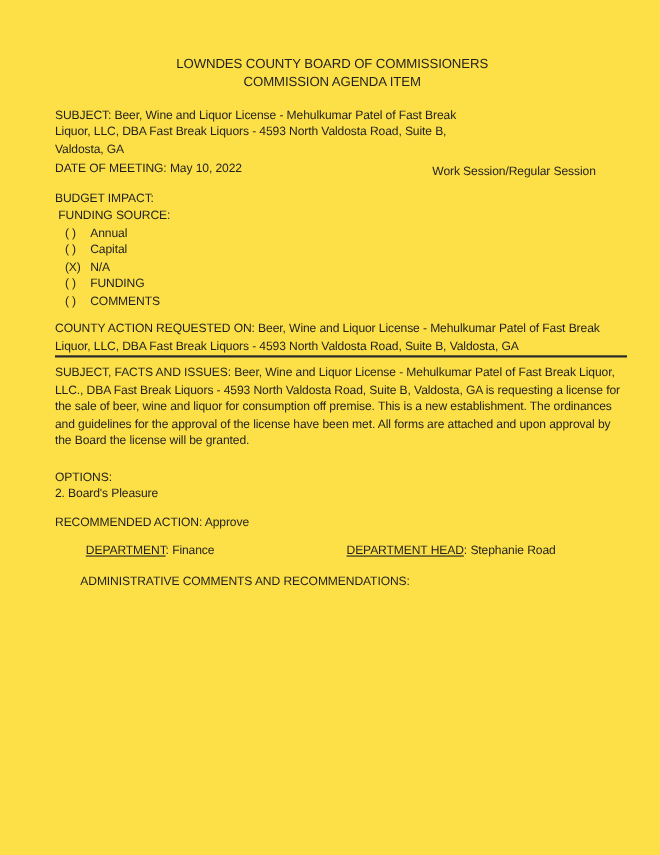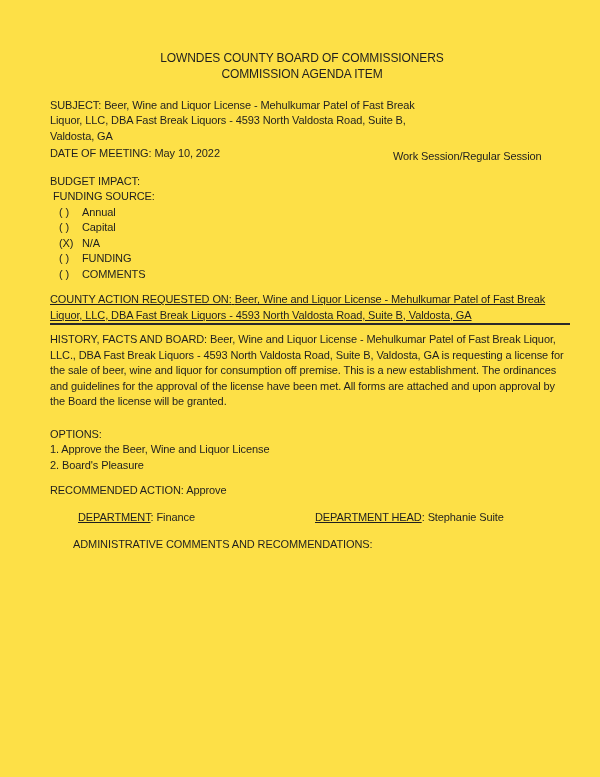--- a/index.html
+++ b/index.html
@@ -36,21 +36,21 @@
   .session {
     position: absolute;
     left: 343px;
     top: 98px;
     white-space: nowrap;
   }
   .budget-impact { margin-top: 12px; }
   .funding-label { padding-left: 3px; }
   .chk-row { display: flex; padding-left: 9px; }
   .chk-mark { flex: 0 0 23px; white-space: pre; }
-  .county { margin-top: 10px; text-decoration: underline; }
+  .county { margin-top: 10px; }
   .rule { border-top: 2px solid #2a2a2a; height: 0; width: 520px; }
   .history { margin-top: 7px; }
   .options-row { display: flex; margin-top: 17px; flex-direction: column; }
   .options-label { flex: 0 0 auto; margin-right: 6px; }
   .recommended { margin-top: 10px; }
   .dept-row { display: flex; margin-top: 11px; }
   .dept-col1 { flex: 0 0 237px; margin-left: 28px; }
   .admin { margin-top: 12px; margin-left: 23px; }
   .u { text-decoration: underline; }
 </style>
@@ -96,37 +96,36 @@
       <div class="chk-row">
         <span class="chk-mark">( )</span>
         <span>COMMENTS</span>
       </div>
     </div>
 
     <p class="county"><span>COUNTY ACTION REQUESTED ON:</span>
       <span>Beer, Wine and Liquor License - Mehulkumar Patel of Fast Break Liquor, LLC, DBA Fast Break Liquors - 4593 North Valdosta Road, Suite B, Valdosta, GA</span></p>
     <div class="rule"></div>
 
-    <p class="history"><span>HISTORY, FACTS AND BOARD:</span>
+    <p class="history"><span>SUBJECT, FACTS AND ISSUES:</span>
       <span>Beer, Wine and Liquor License - Mehulkumar Patel of Fast Break Liquor, LLC., DBA Fast Break Liquors - 4593 North Valdosta Road, Suite B, Valdosta, GA is requesting a license for the sale of beer, wine and liquor for consumption off premise. This is a new establishment. The ordinances and guidelines for the approval of the license have been met.  All forms are attached and upon approval by the Board the license will be granted.</span></p>
 
     <div class="options-row">
       <span class="options-label">OPTIONS:</span>
       <div>
-        <div>1. Approve the Beer, Wine and Liquor License</div>
         <div>2. Board's Pleasure</div>
       </div>
     </div>
 
     <div class="recommended"><span>RECOMMENDED ACTION:</span>
       <span>Approve</span></div>
 
     <div class="dept-row">
       <div class="dept-col1"><span class="u">DEPARTMENT</span><span>:</span>
         <span>Finance</span></div>
       <div class="dept-col2"><span class="u">DEPARTMENT HEAD</span><span>:</span>
-        <span>Stephanie Suite</span></div>
+        <span>Stephanie Road</span></div>
     </div>
 
     <div class="admin">ADMINISTRATIVE COMMENTS AND RECOMMENDATIONS:</div>
 
   </div>
 </div>
 
 </body></html>

